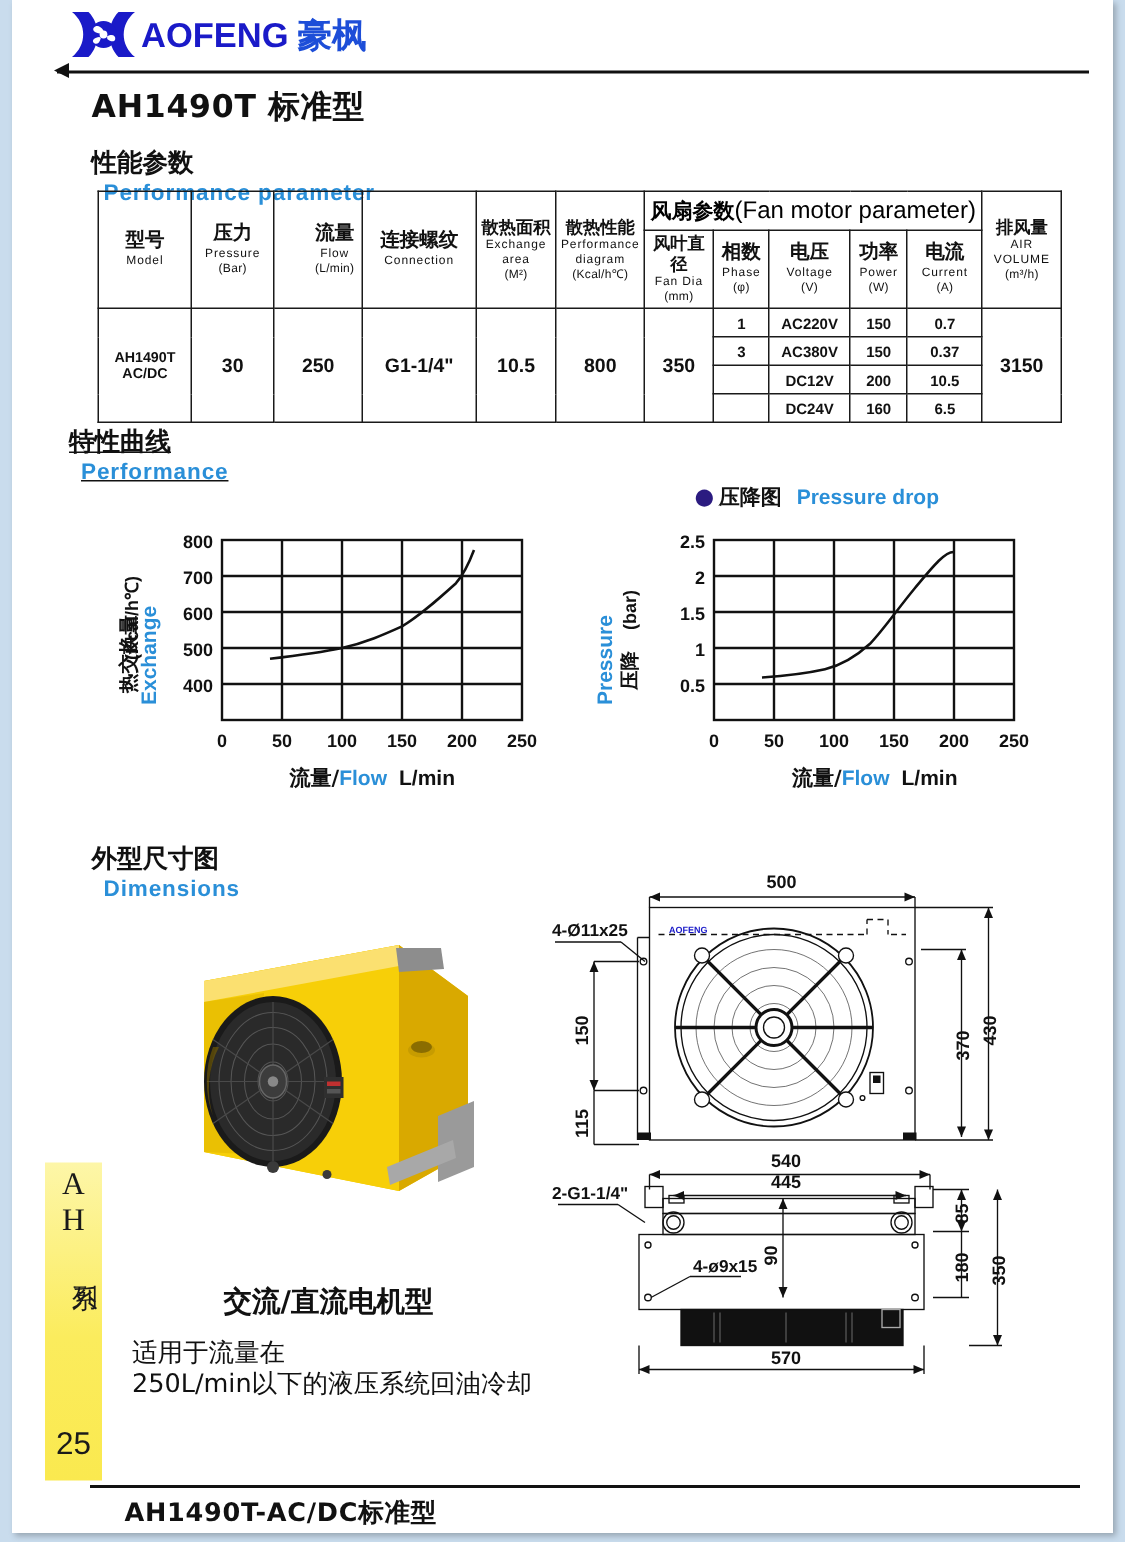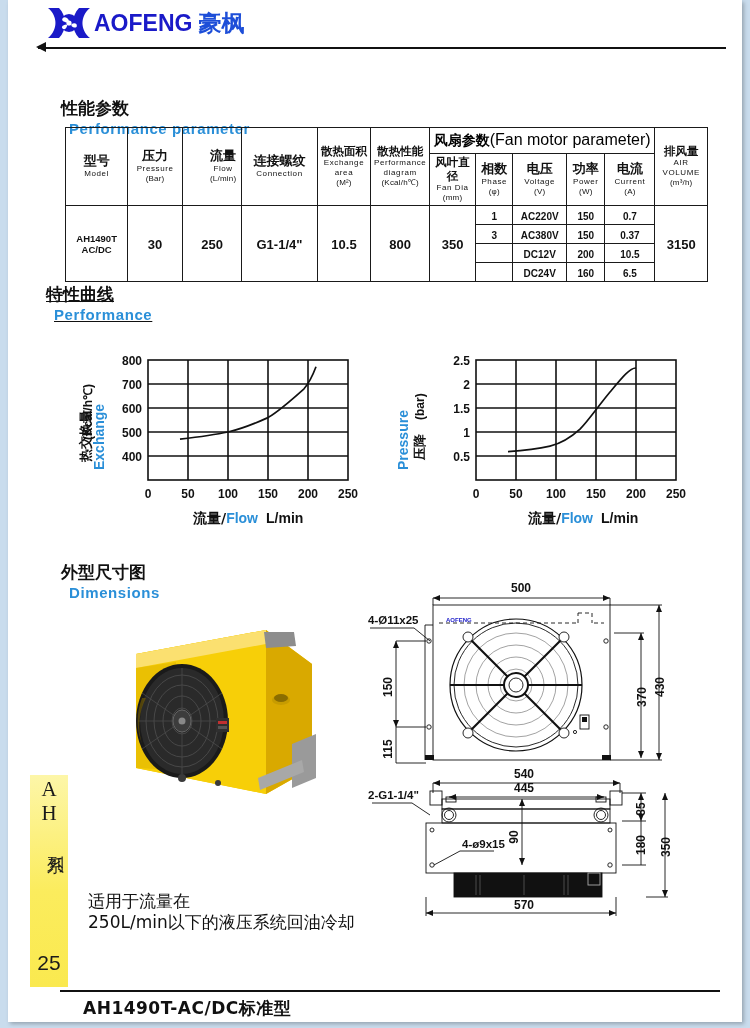--- a/index.html
+++ b/index.html
@@ -87,20 +87,21 @@
         <path d="M25.4,18.2 C28.8,16.3 31.2,17.8 30.8,20.2 C30.4,22.3 27.5,21.8 25.5,20 Z" fill="#ffffff"></path>
         <path d="M21.2,19.3 C20.5,23.2 17.8,24.2 16.3,22.3 C15,20.6 17.3,19 20.2,18.6 Z" fill="#ffffff"></path>
       </svg>
     </div>
     <span class="logo-text">AOFENG</span>
     <span class="logo-cn">豪枫</span>
   </div>
   <div class="hdr-arrow"></div>
   <div class="hdr-rule"></div>
 
+  <div class="title-main">AH1490T 标准型</div>
 
   <div class="sec-head" style="left:53px; top:97px;">
     <span>性能参数</span><span class="en">Performance  parameter</span>
   </div>
 
   <table class="tbl">
     <tbody>
         <tr>
       <td rowspan="2" style="width:76px;height:78px;">
         <span class="cn">型号</span>
@@ -239,20 +240,25 @@
     <text class="axlabel" x="198" y="156" text-anchor="middle">150</text>
     <text class="axlabel" x="238" y="156" text-anchor="middle">200</text>
     <text class="axlabel" x="278" y="156" text-anchor="middle">250</text>
 
     <path d="M110,97.2 C126,95.3 142,93.4 158,90 C174,86.4 186,81 198,75.6 C210,68.4 222,57.6 234,46.8 C240,40 244,30 246,24.7" fill="none" stroke="#111" stroke-width="1.7"></path>
   </svg>
   <div class="xcap" style="left:185px; top:510px;">
     <span>流量/</span><span class="fl">Flow</span><span class="lm">L/min</span>
   </div>
 
+  <div class="chart-box" style="left:455px; top:322px;">
+    <div class="chart-title">
+      <span class="bullet">●</span><span>压降图</span><span class="en2">Pressure drop</span>
+    </div>
+  </div>
   <svg style="position:absolute; left:390px; top:342px;" width="305" height="160">
     <text class="axlabel axlabel-blue" transform="translate(10,128) rotate(-90)" style="font-size:14px">Pressure</text>
     <text class="axlabel-cn" transform="translate(26,118) rotate(-90)">压降</text>
     <text class="axlabel" transform="translate(26,78) rotate(-90)">(bar)</text>
     <g stroke="#111" stroke-width="1.6" fill="none">
       <rect x="78" y="18" width="200" height="120"></rect>
       <line x1="118" y1="18" x2="118" y2="138"></line>
       <line x1="158" y1="18" x2="158" y2="138"></line>
       <line x1="198" y1="18" x2="198" y2="138"></line>
       <line x1="238" y1="18" x2="238" y2="138"></line>
@@ -494,19 +500,20 @@
     <text x="82" y="47" style="font-family:'Liberation Sans',sans-serif;font-size:6px;fill:#1a1ac8;font-weight:bold">AOFENG</text>
   </svg>
 
   <div class="ytab">
     <div class="ltr" style="top:2px;">A</div>
     <div class="ltr" style="top:26px;">H</div>
     <div class="cnv" style="top:68px; writing-mode:vertical-rl;">系列</div>
     <div class="pg" style="top:176px;">25</div>
   </div>
 
+  <div class="cap-cn" style="left:141px; top:855px; font-size:19px; font-weight:bold;">交流/直流电机型</div>
   <div class="cap-cn" style="left:80px; top:890px; font-size:17px;">适用于流量在</div>
   <div class="cap-cn" style="left:80px; top:911px; font-size:17px;">250L/min以下的液压系统回油冷却</div>
 
   <div class="foot-rule"></div>
   <div class="foot-txt">AH1490T-AC/DC标准型</div>
 
 </div>
 
 </body></html>

